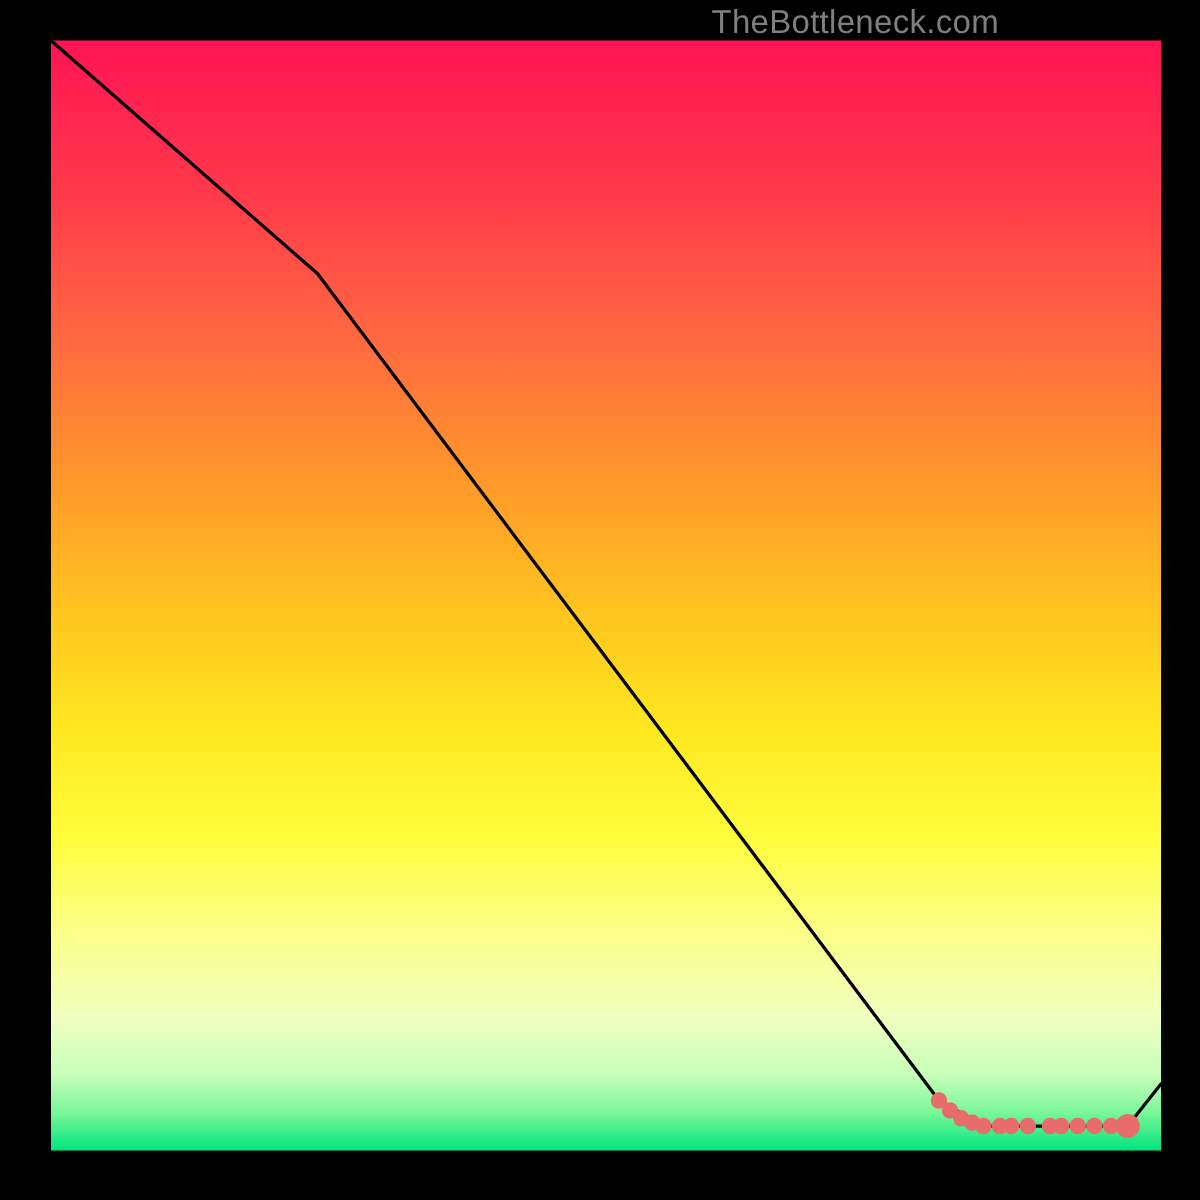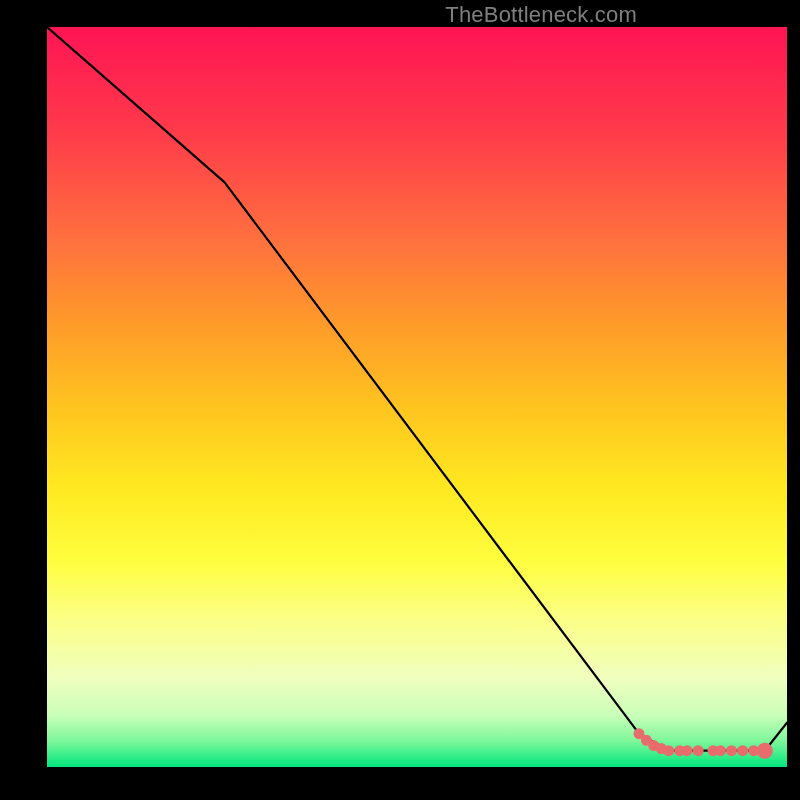--- a/index.html
+++ b/index.html
@@ -6,25 +6,26 @@
     margin: 0;
     padding: 0;
     width: 800px;
     height: 800px;
     background: #000;
     overflow: hidden;
     font-family: Arial, Helvetica, sans-serif;
   }
   .frame {
     position: absolute;
-    left: 13px;
+    left: 0;
     top: 0;
     width: 636px;
     height: 800px;
     background: #000;
+    padding-left: 42px;
   }
   .watermark {
     position: absolute;
     top: 2px;
     right: 12px;
     color: #7f7f7f;
     font-size: 22px;
     letter-spacing: 0.2px;
   }
   .plot {

